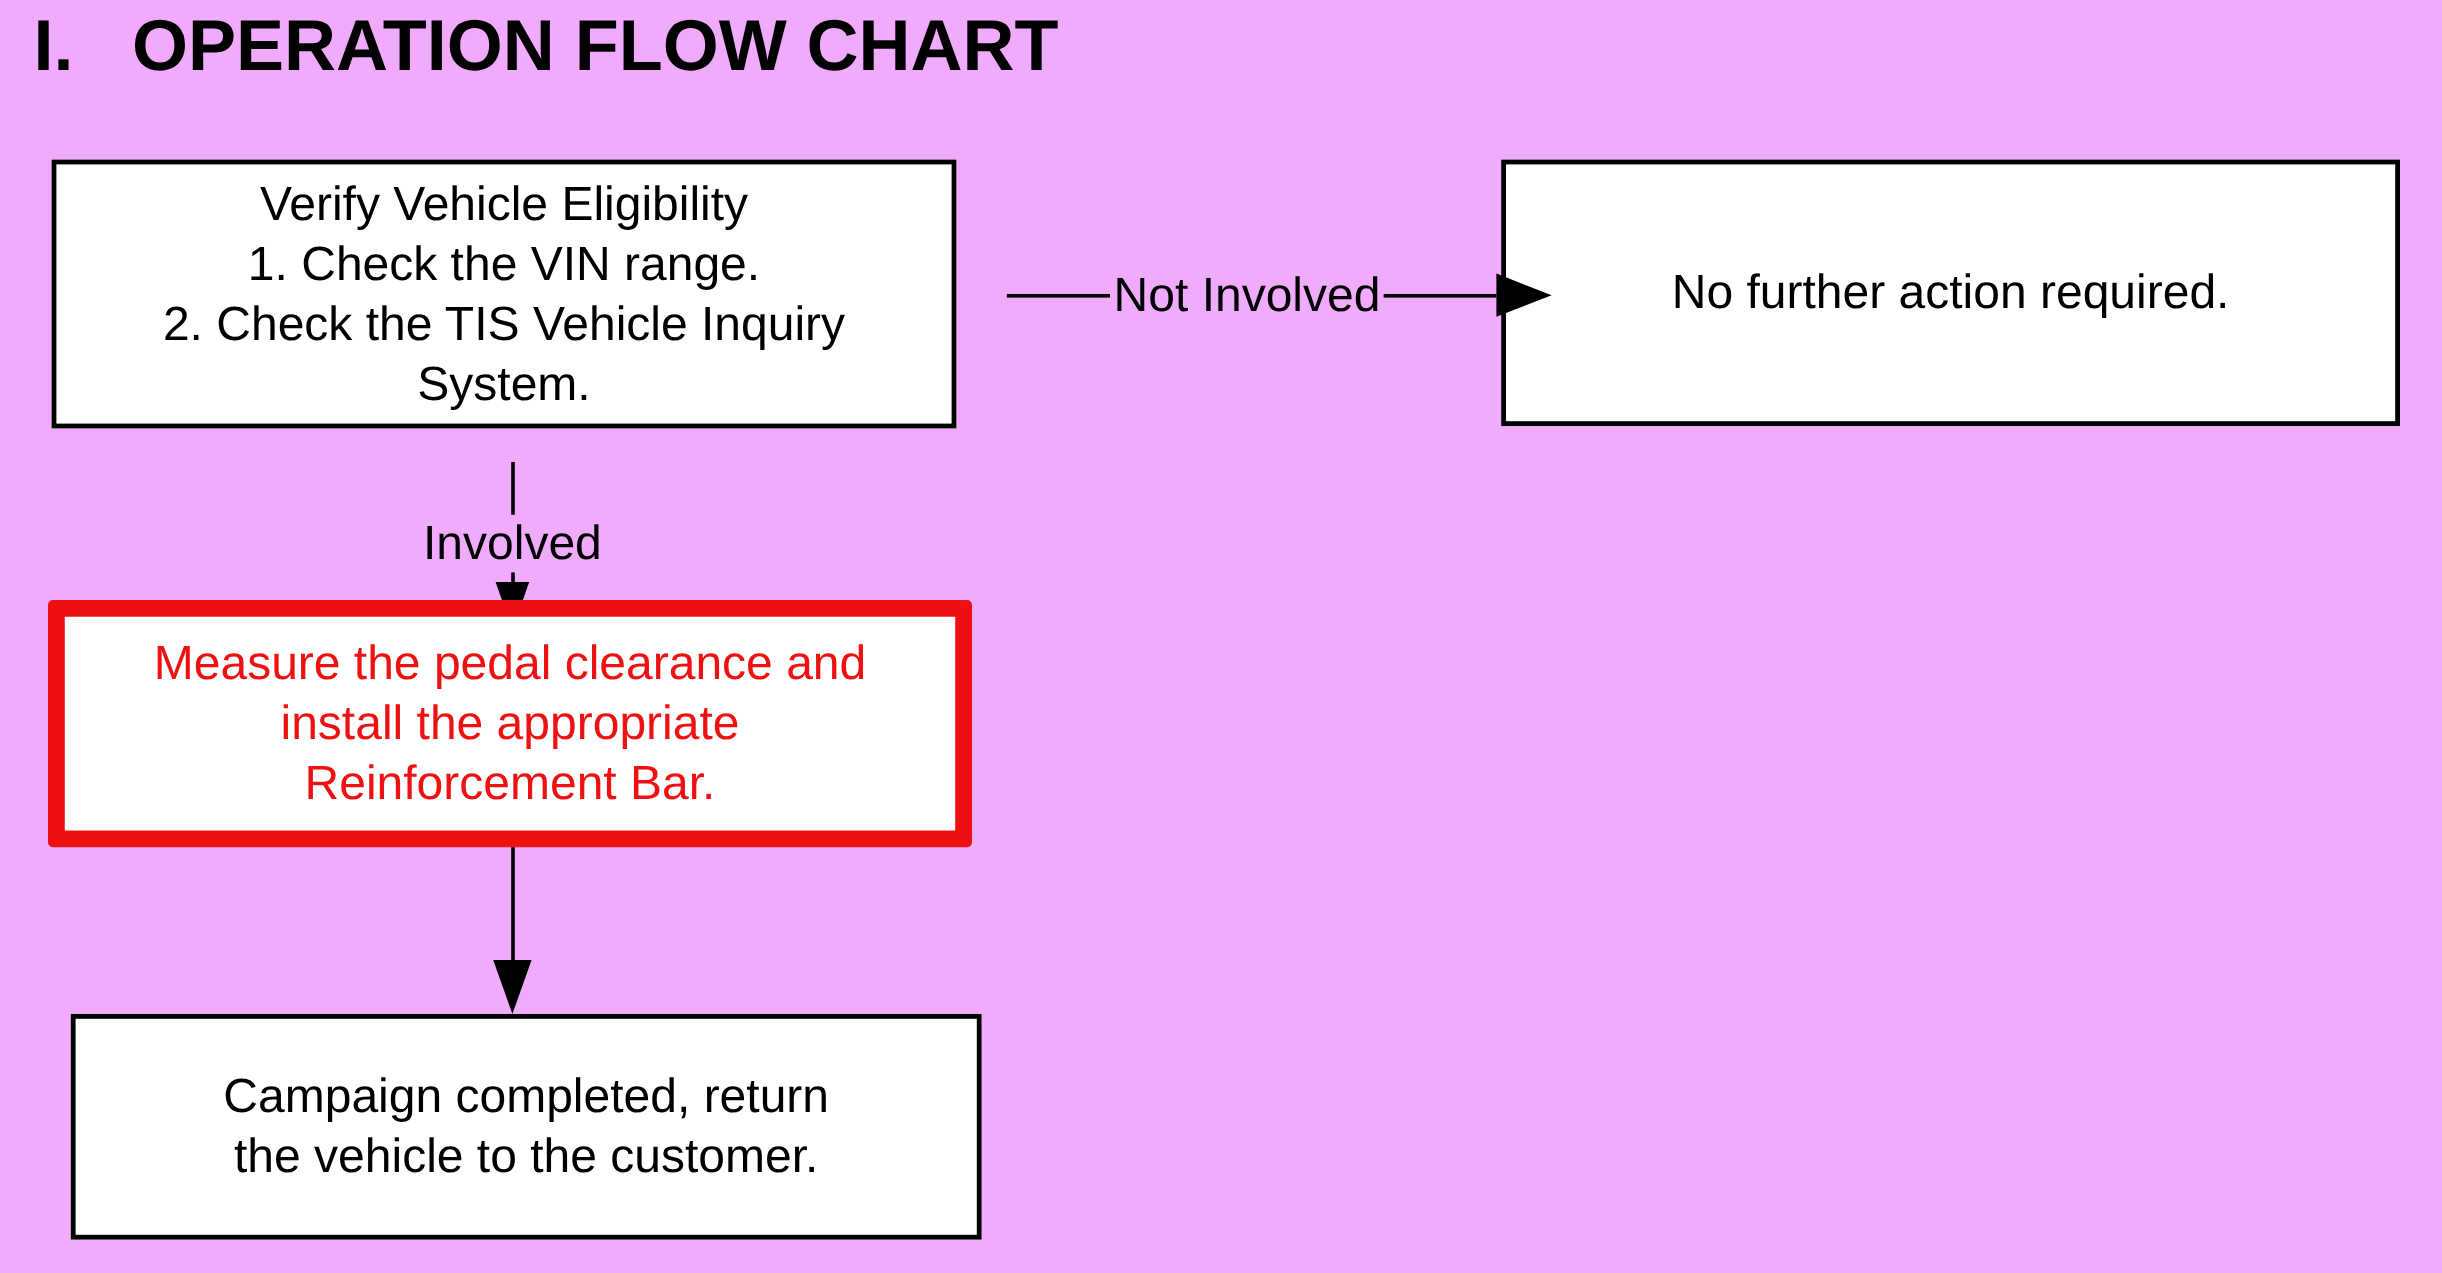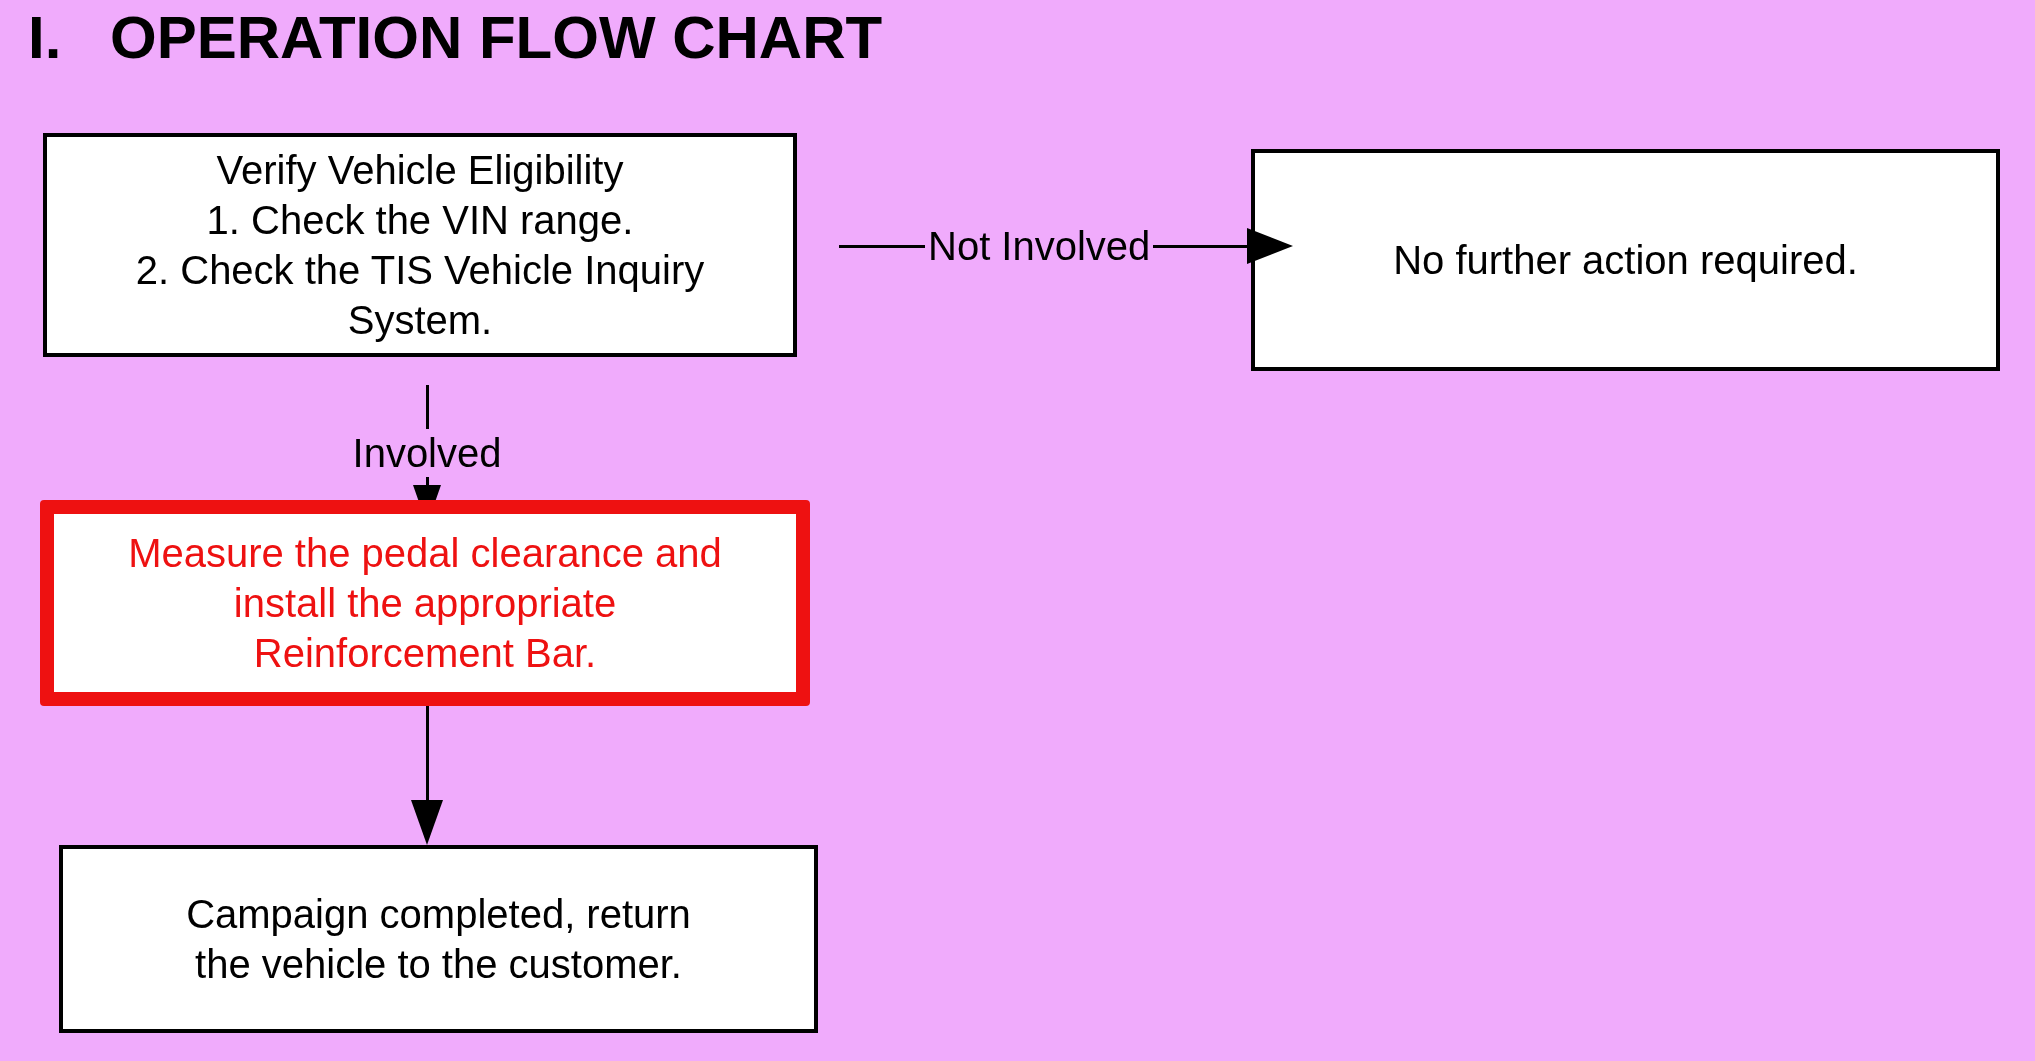--- a/index.html
+++ b/index.html
@@ -38,21 +38,21 @@
     align-items: center;
     justify-content: center;
     text-align: center;
   }
   .box-text {
     font-size: 40px;
     line-height: 50px;
     white-space: pre-line;
   }
   .box-verify   { left: 43px;   top: 133px; width: 754px; height: 224px; }
-  .box-noaction { left: 1251px; top: 149px; width: 749px; height: 222px; }
+  .box-noaction { left: 1251px; top: 133px; width: 749px; height: 222px; }
   .box-campaign { left: 43px;   top: 845px; width: 759px; height: 188px; margin-left: 16px; }
   .box-measure {
     left: 40px;
     top: 500px;
     width: 770px;
     height: 206px;
     border: 14px solid var(--highlight, #ee1111);
     border-radius: 4px;
   }
   .box-measure .box-text {

